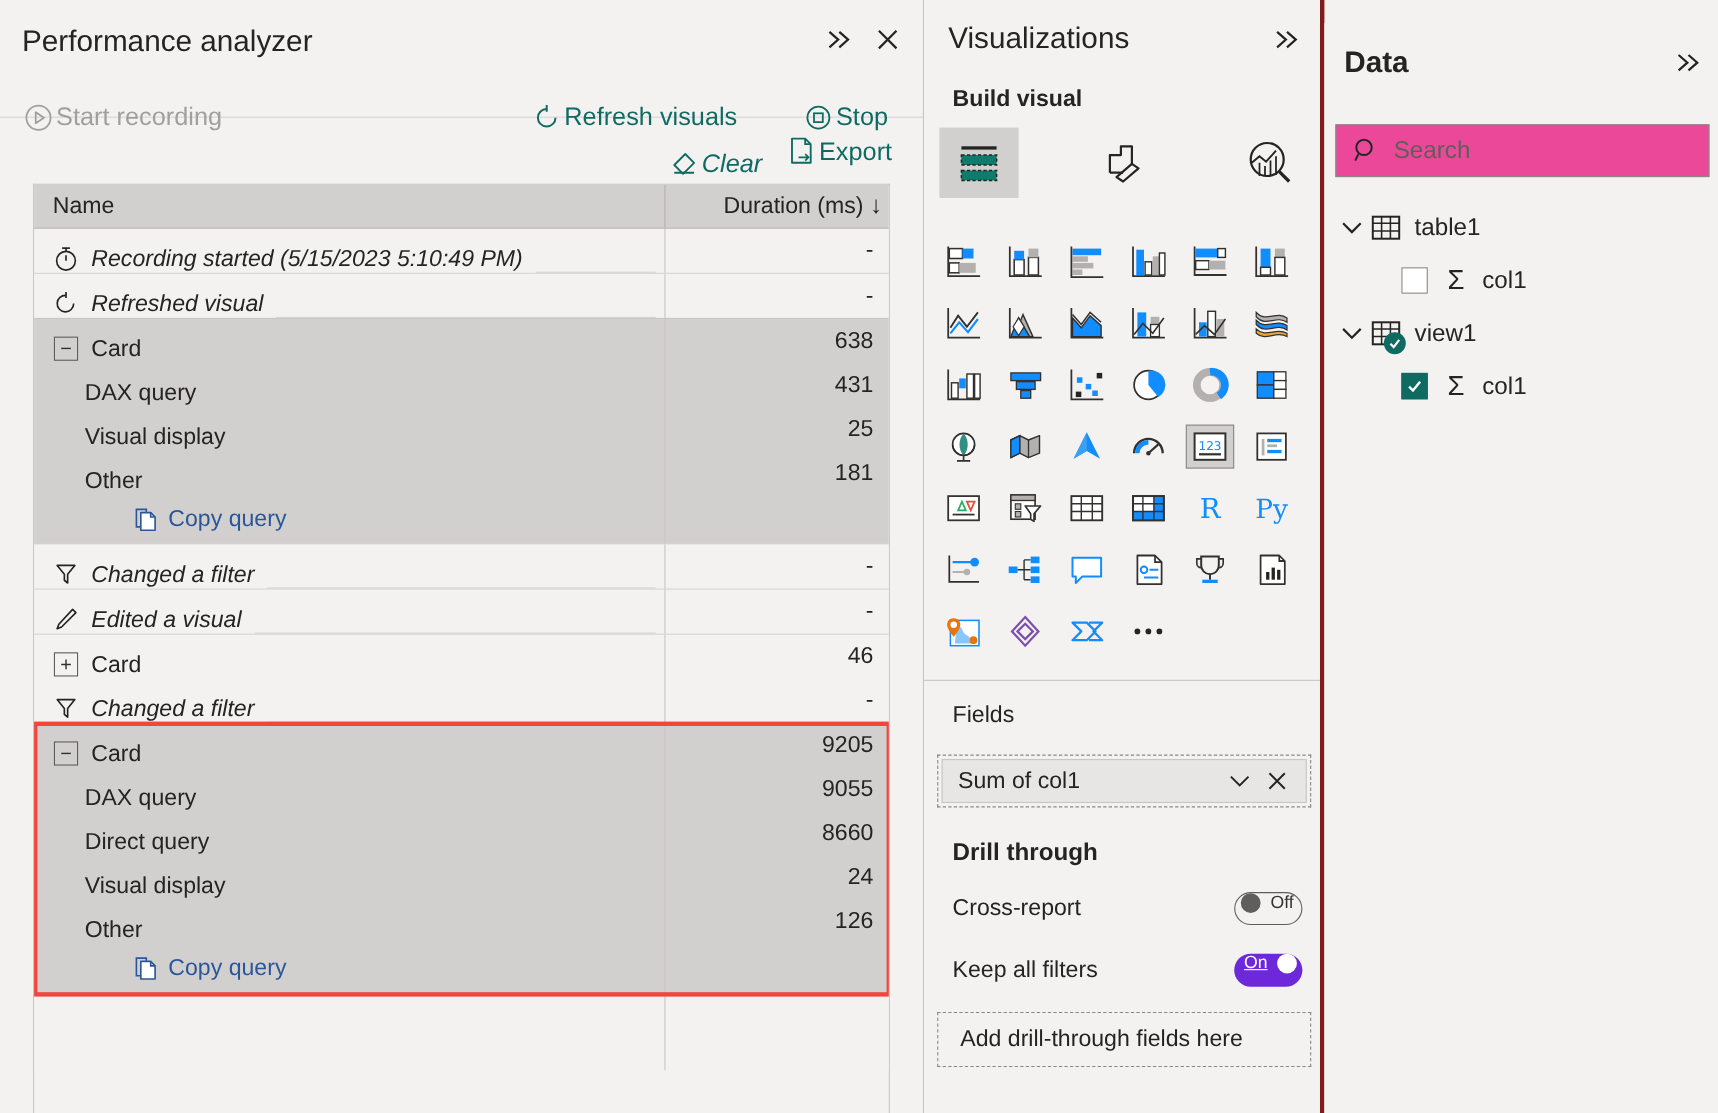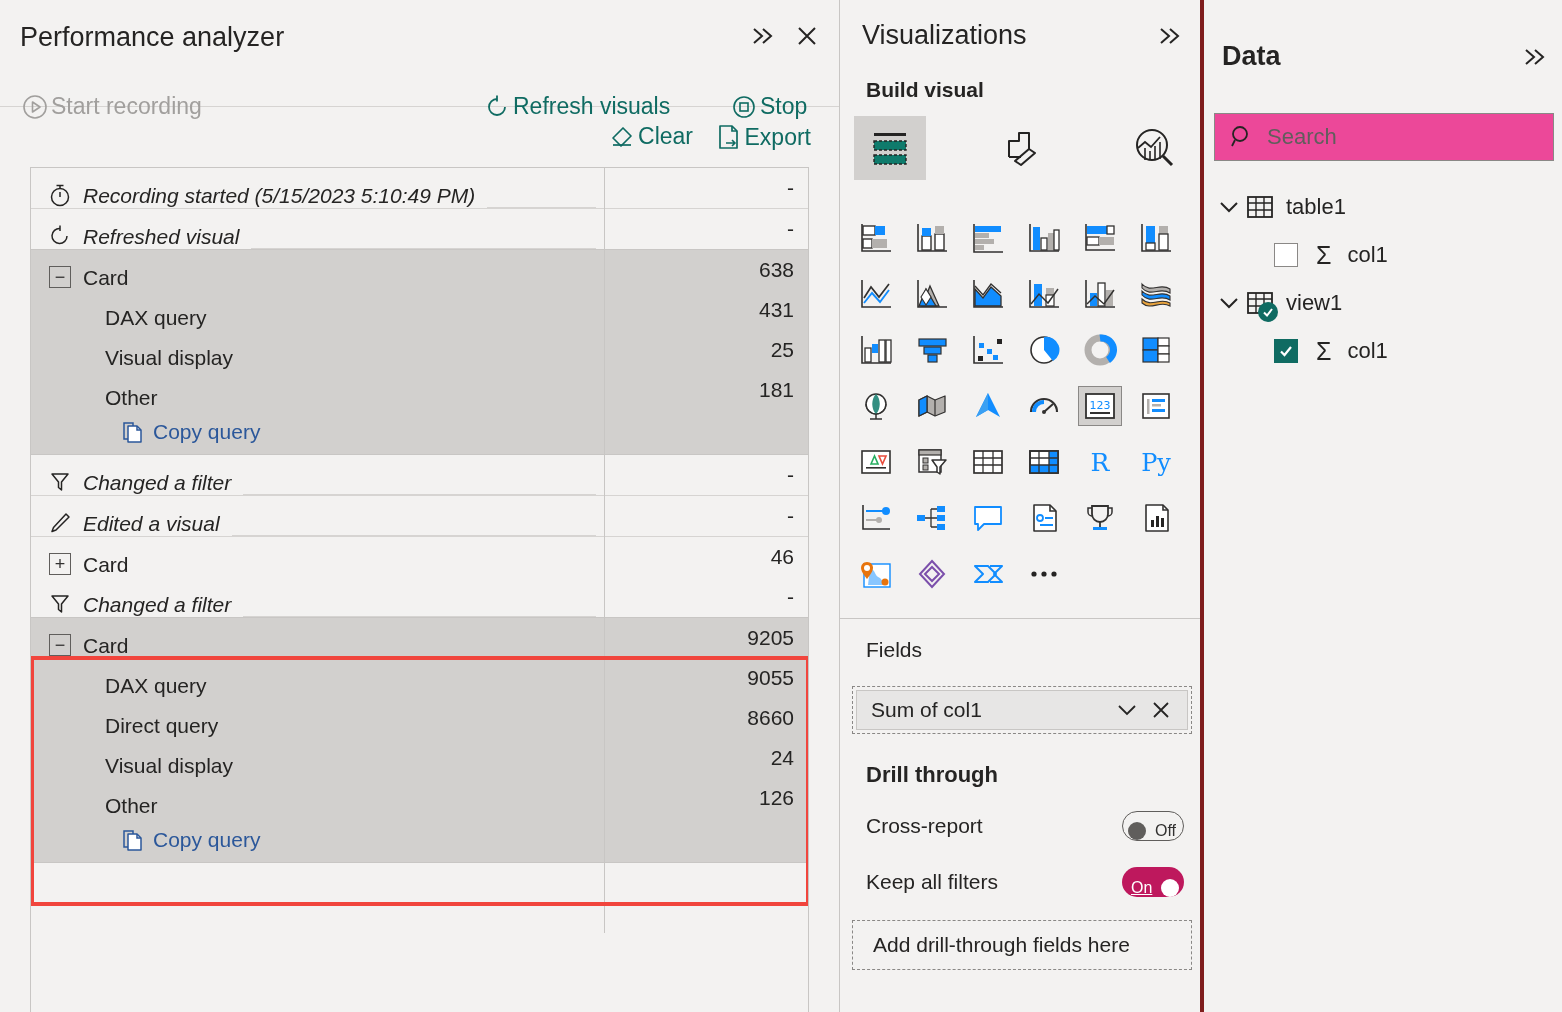--- a/index.html
+++ b/index.html
@@ -53,21 +53,21 @@
     color: #0f6b62; font-size: 23px; cursor: pointer;
   }
   .act.disabled { color: #a19f9d; cursor: default; }
   .act-start { position: absolute; left: 22px; }
   .act-refresh { position: absolute; left: 484px; }
   .act-stop { position: absolute; left: 731px; }
 
   .pa-subactions {
     height: 60px; position: relative; flex: 0 0 auto;
   }
-  .act-clear { position: absolute; right: 146px; top: 16px; }
+  .act-clear { position: absolute; right: 146px; top: 28px; font-style: italic; }
   .act-export { position: absolute; right: 28px; top: 16px; }
 
   
   .pa-table-wrap {
     margin: 0 30px 0 30px;
     border: 1px solid #c8c6c4;
     border-bottom: none;
     flex: 1 1 auto;
     overflow: hidden;
     position: relative;
@@ -106,21 +106,21 @@
     position: relative;
     font-size: 21px; color: #252423;
   }
   .row.event { font-style: italic; }
   .row .ricon {
     width: 26px; height: 26px; margin-left: 16px; margin-right: 10px;
     display: flex; align-items: center; justify-content: center;
     flex: 0 0 auto;
   }
   .row .rlabel { white-space: nowrap; }
-  .row.child .rlabel { margin-left: 74px; }
+  .row.child .rlabel { margin-left: 46px; }
   .leader {
     flex: 1 1 auto; height: 1px; background: #d6d4d2;
     margin-left: 12px; margin-right: 8px;
   }
   .dur {
     height: 40px; display: flex; align-items: center;
     justify-content: flex-end; padding-right: 14px;
     font-size: 21px; color: #252423;
   }
   .copy-row {
@@ -234,33 +234,33 @@
   }
   .toggle-row {
     position: absolute; left: 26px; width: 318px;
     height: 36px; display: flex; align-items: center;
   }
   .toggle-row .tl { flex: 1 1 auto; font-size: 21px; color: #252423; }
   .tr-cross { top: 808px; }
   .tr-keep { top: 864px; }
   .tgl {
     width: 62px; height: 30px; border-radius: 15px;
-    display: flex; align-items: flex-end; cursor: pointer;
+    display: flex; align-items: flex-start; cursor: pointer;
     font-size: 16px; position: relative;
   }
   .tgl.off {
     background: transparent; border: 1px solid #605e5c; color: #323130;
     justify-content: flex-end; padding-right: 7px;
   }
   .tgl.off .knob {
     position: absolute; left: 5px; width: 18px; height: 18px;
     border-radius: 50%; background: #605e5c;
   }
   .tgl.on {
-    background: #be185d; color: #ffffff;
+    background: #6d28d9; color: #ffffff;
     justify-content: flex-start; padding-left: 9px; text-decoration: underline;
   }
   .tgl.on .knob {
     position: absolute; right: 5px; width: 18px; height: 18px;
     border-radius: 50%; background: #ffffff;
   }
   .drill-drop {
     position: absolute; left: 12px; top: 920px;
     width: 340px; height: 50px;
     border: 1px dashed #8a8886;
@@ -382,20 +382,27 @@
         <svg width="26" height="28" viewBox="0 0 26 28">
             <path d="M4 3 L16 3 L21 8 L21 25 L4 25 Z" fill="none" stroke="#0f6b62" stroke-width="1.7" stroke-linejoin="round"></path>
             <path d="M16 3 L16 8 L21 8" fill="none" stroke="#0f6b62" stroke-width="1.7"></path>
             <path d="M10 20 L19 20 M16 17 L19 20 L16 23" fill="none" stroke="#0f6b62" stroke-width="1.6"></path>
           </svg>
         <span>Export</span>
       </div>
     </div>
 
     <div class="pa-table-wrap">
+      <div class="tbl-head">
+        <div class="th-name">Name</div>
+        <div class="th-dur">
+          <span>Duration (ms)</span>
+          <span class="sort-arrow">↓</span>
+        </div>
+      </div>
       <div class="tbl-body" id="table-body">
           <div class="grp plain">
             <div class="grp-left">
               <div class="row event">
                 <span class="ricon">
                   <svg width="26" height="26" viewBox="0 0 26 26">
                     <circle cx="13" cy="15" r="8.5" fill="none" stroke="#252423" stroke-width="1.5"></circle>
                     <path d="M13 15 L13 10" stroke="#252423" stroke-width="1.5"></path>
                     <path d="M9.5 3.5 L16.5 3.5" stroke="#252423" stroke-width="1.5"></path>
                     <path d="M13 3.5 L13 6.5" stroke="#252423" stroke-width="1.5"></path>

